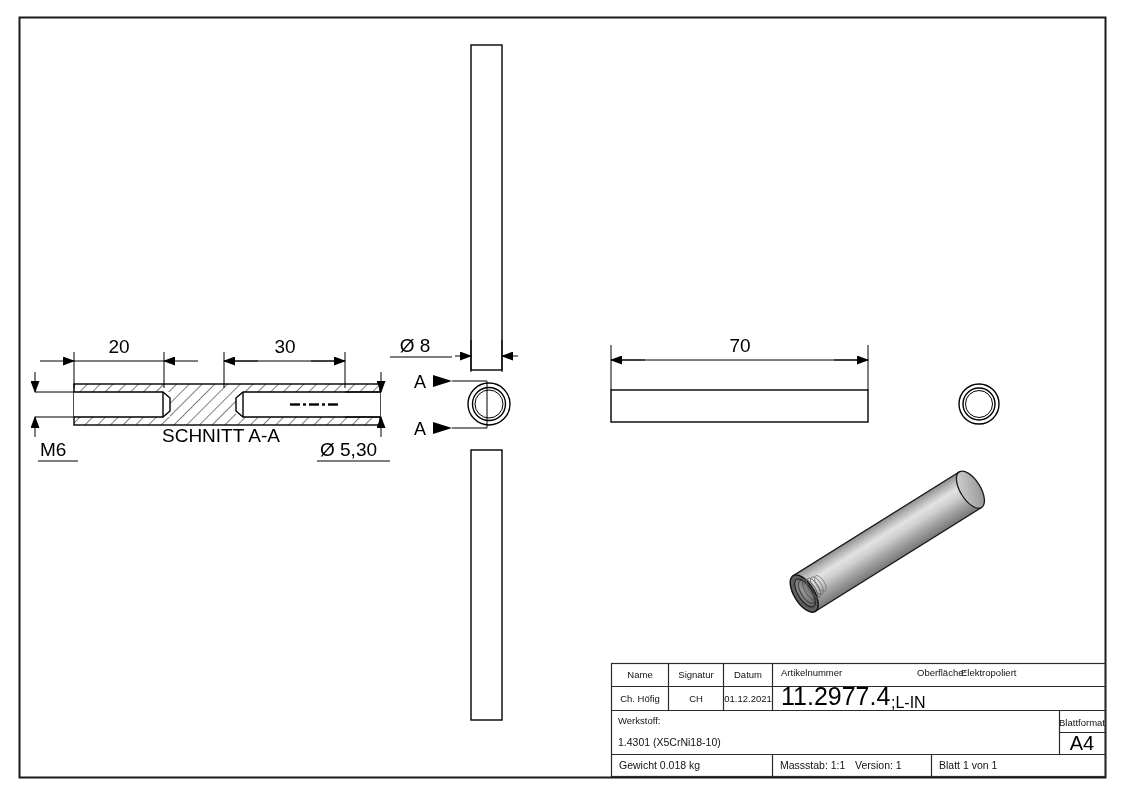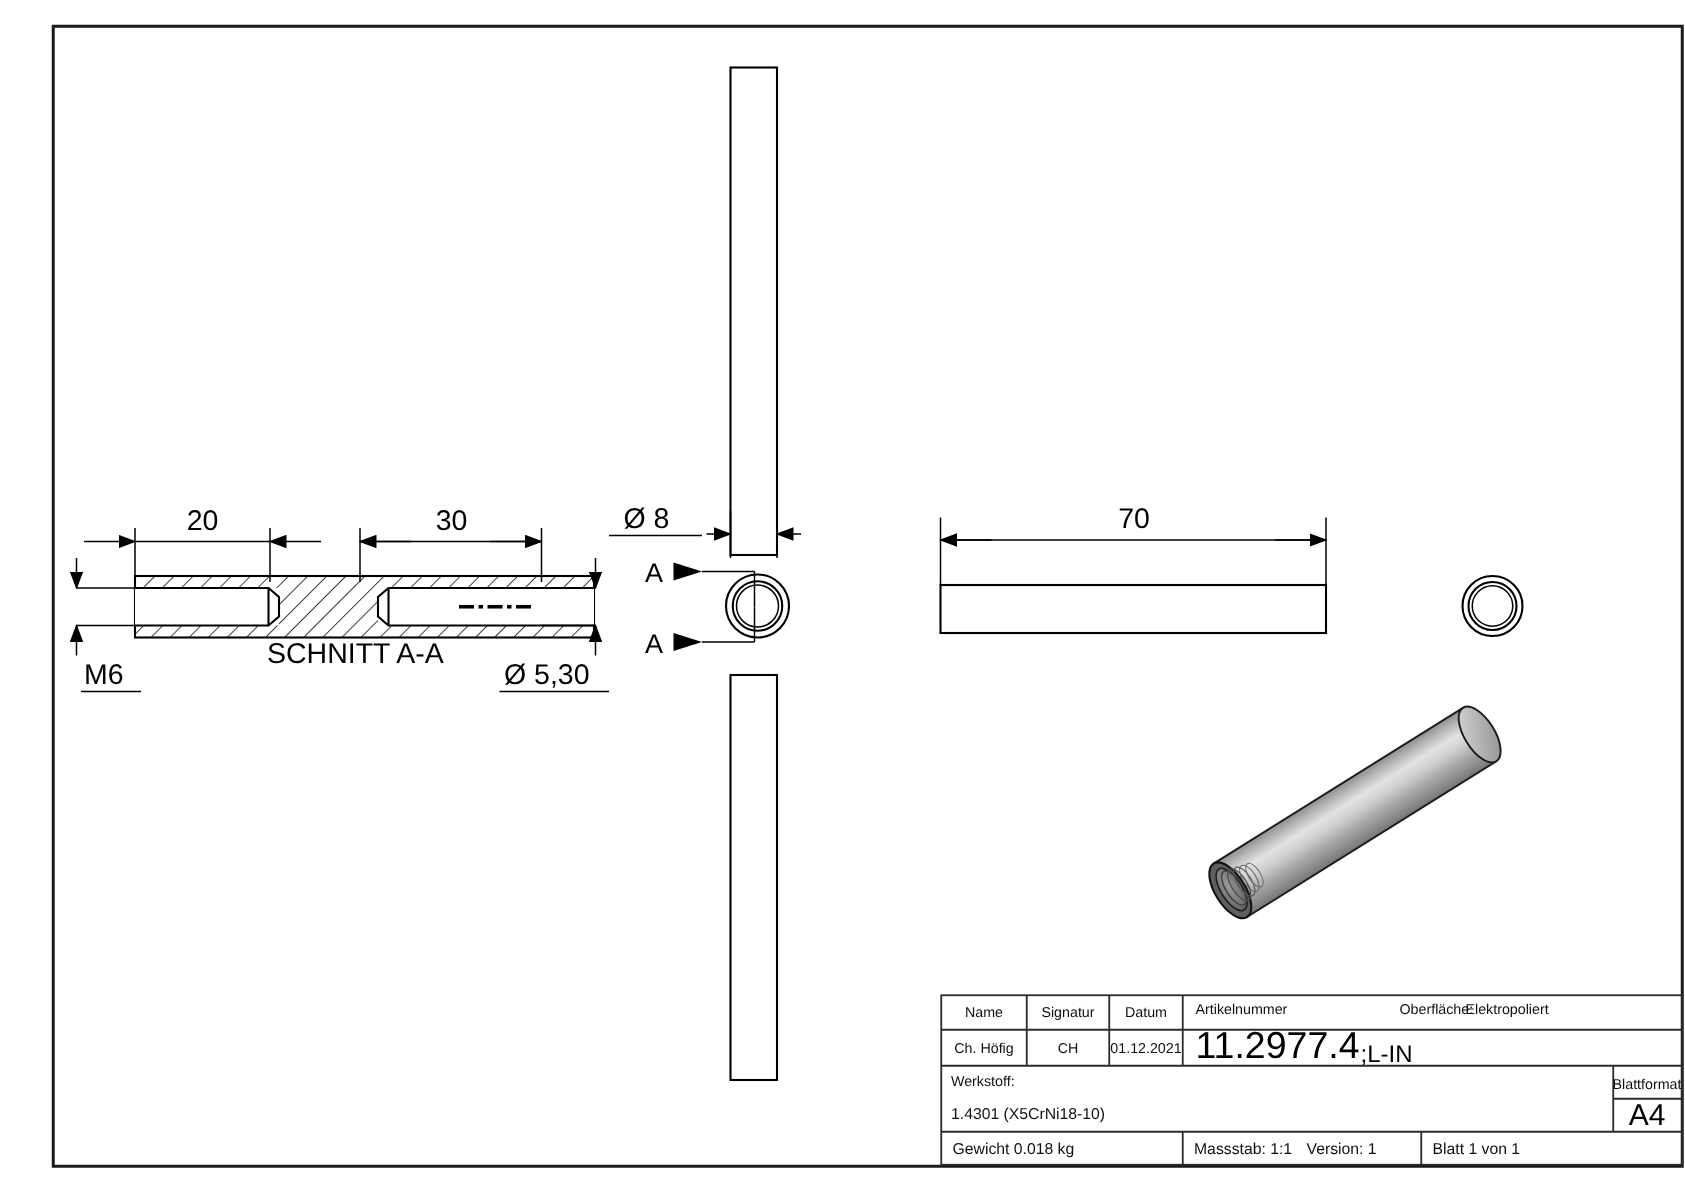--- a/index.html
+++ b/index.html
@@ -10,21 +10,21 @@
   body {
     width: 1123px;
     height: 794px;
     font-family: "Liberation Sans", sans-serif;
     color: #000000;
     overflow: hidden;
     position: relative;
   }
   #sheet {
     position: absolute;
-    left: 16px; top: 0;
+    left: 0; top: 0;
     width: 992px;
     height: 794px;
     padding-left: 42px;
   }
   svg#drawing {
     position: absolute;
     left: 0; top: 0;
     width: 1123px;
     height: 794px;
     display: block;

